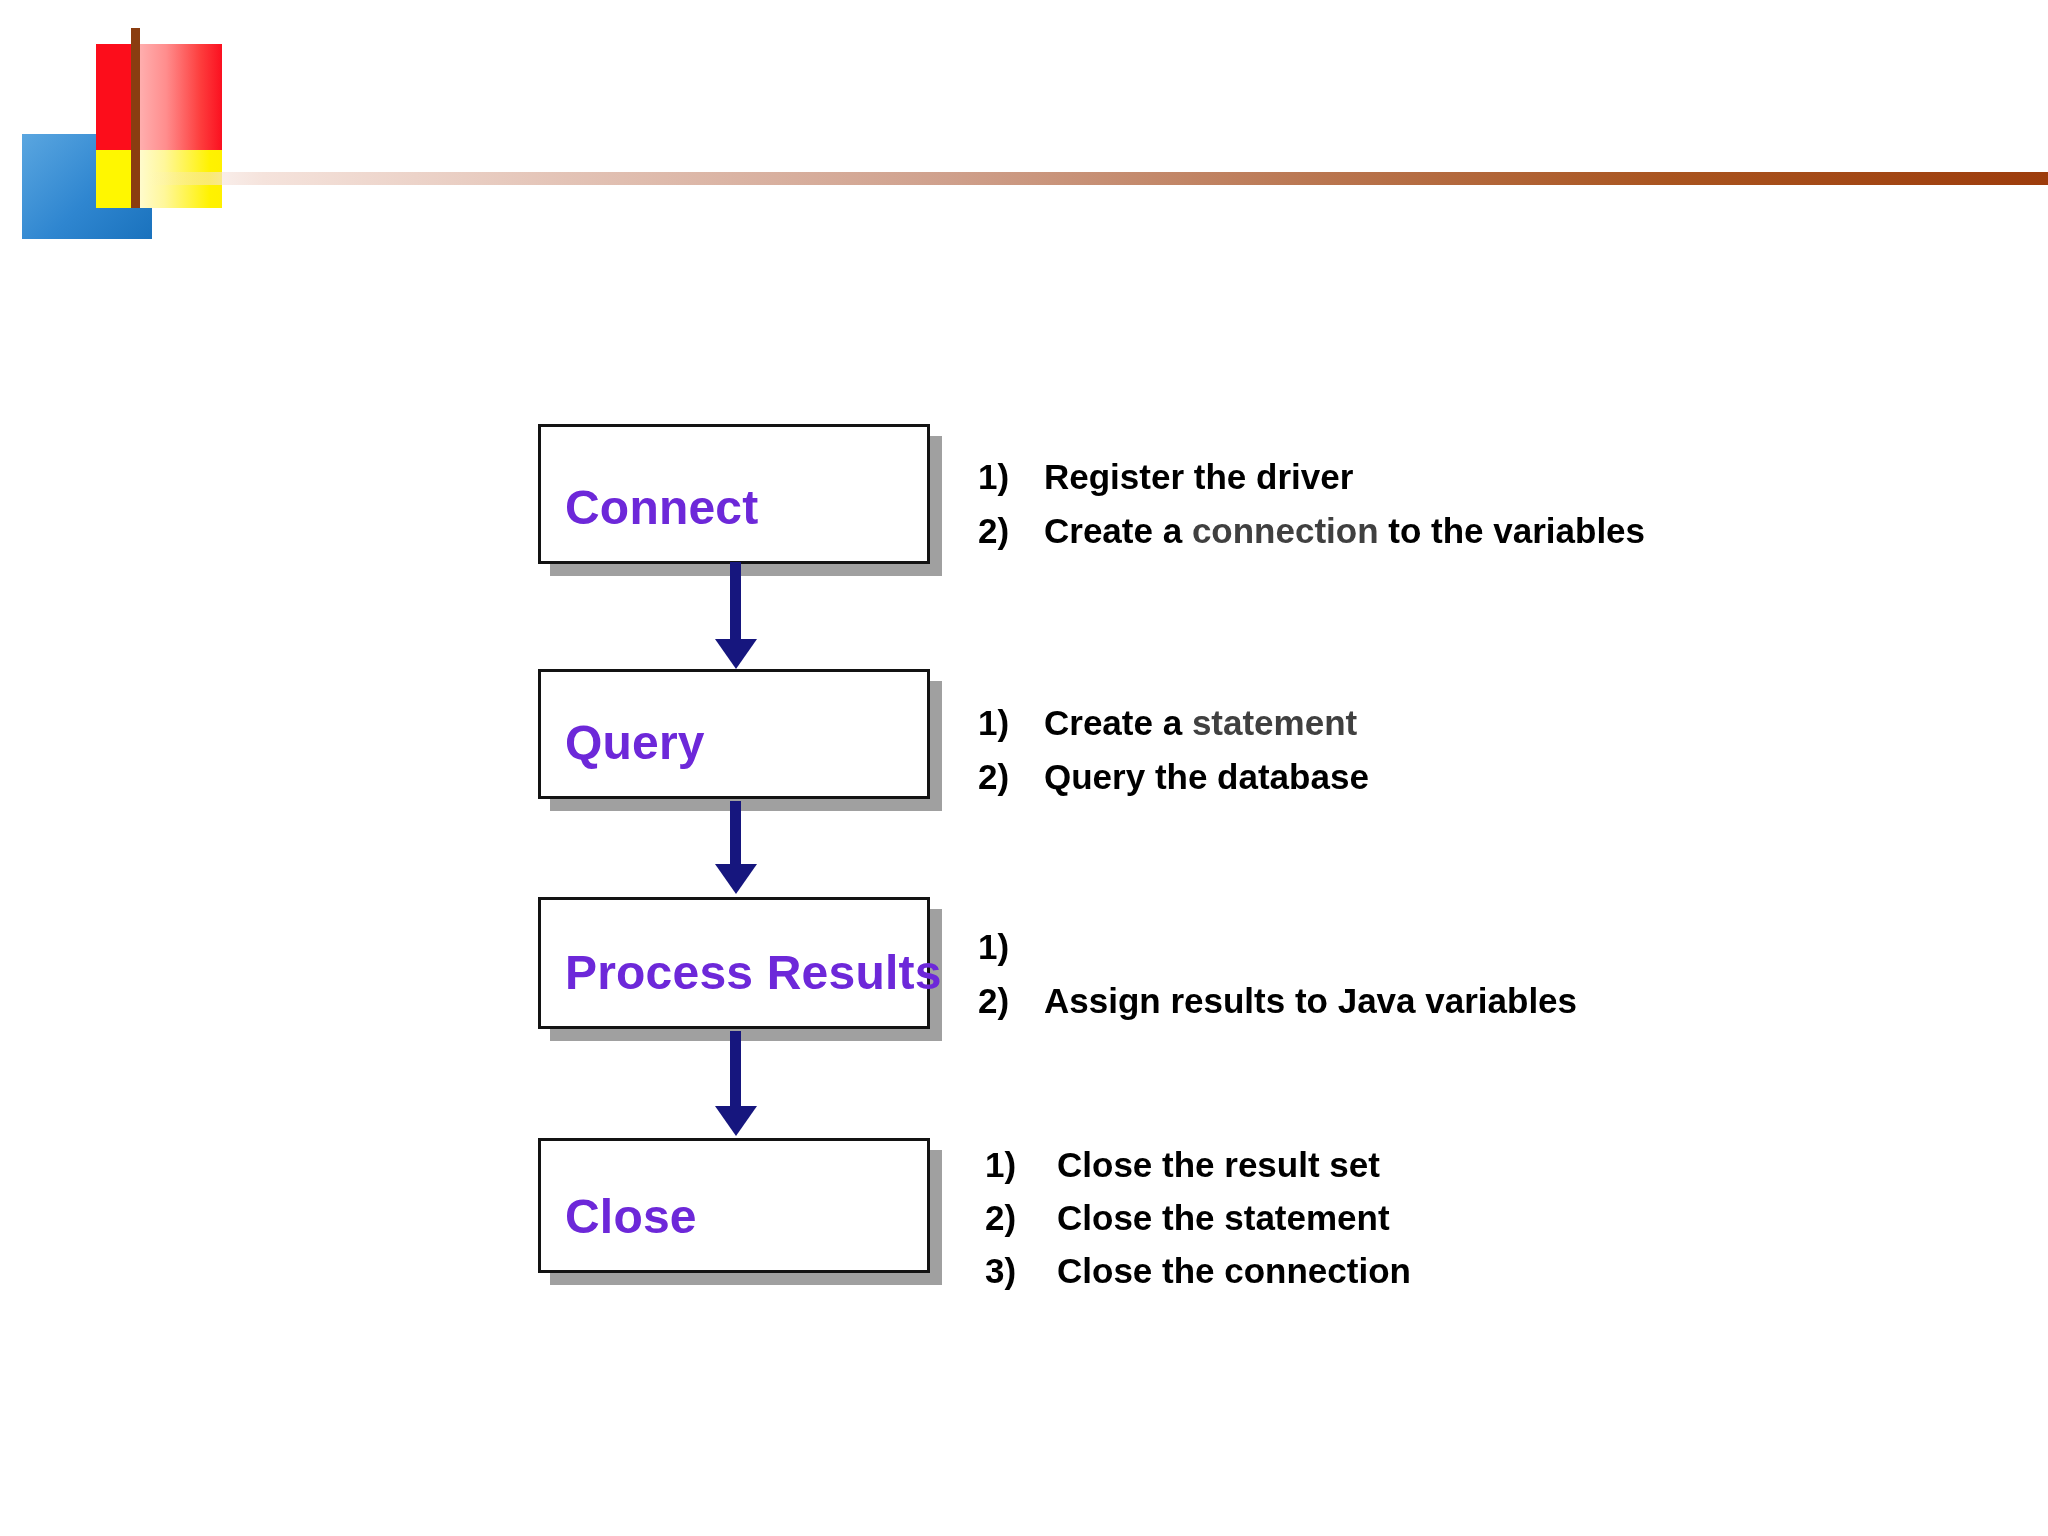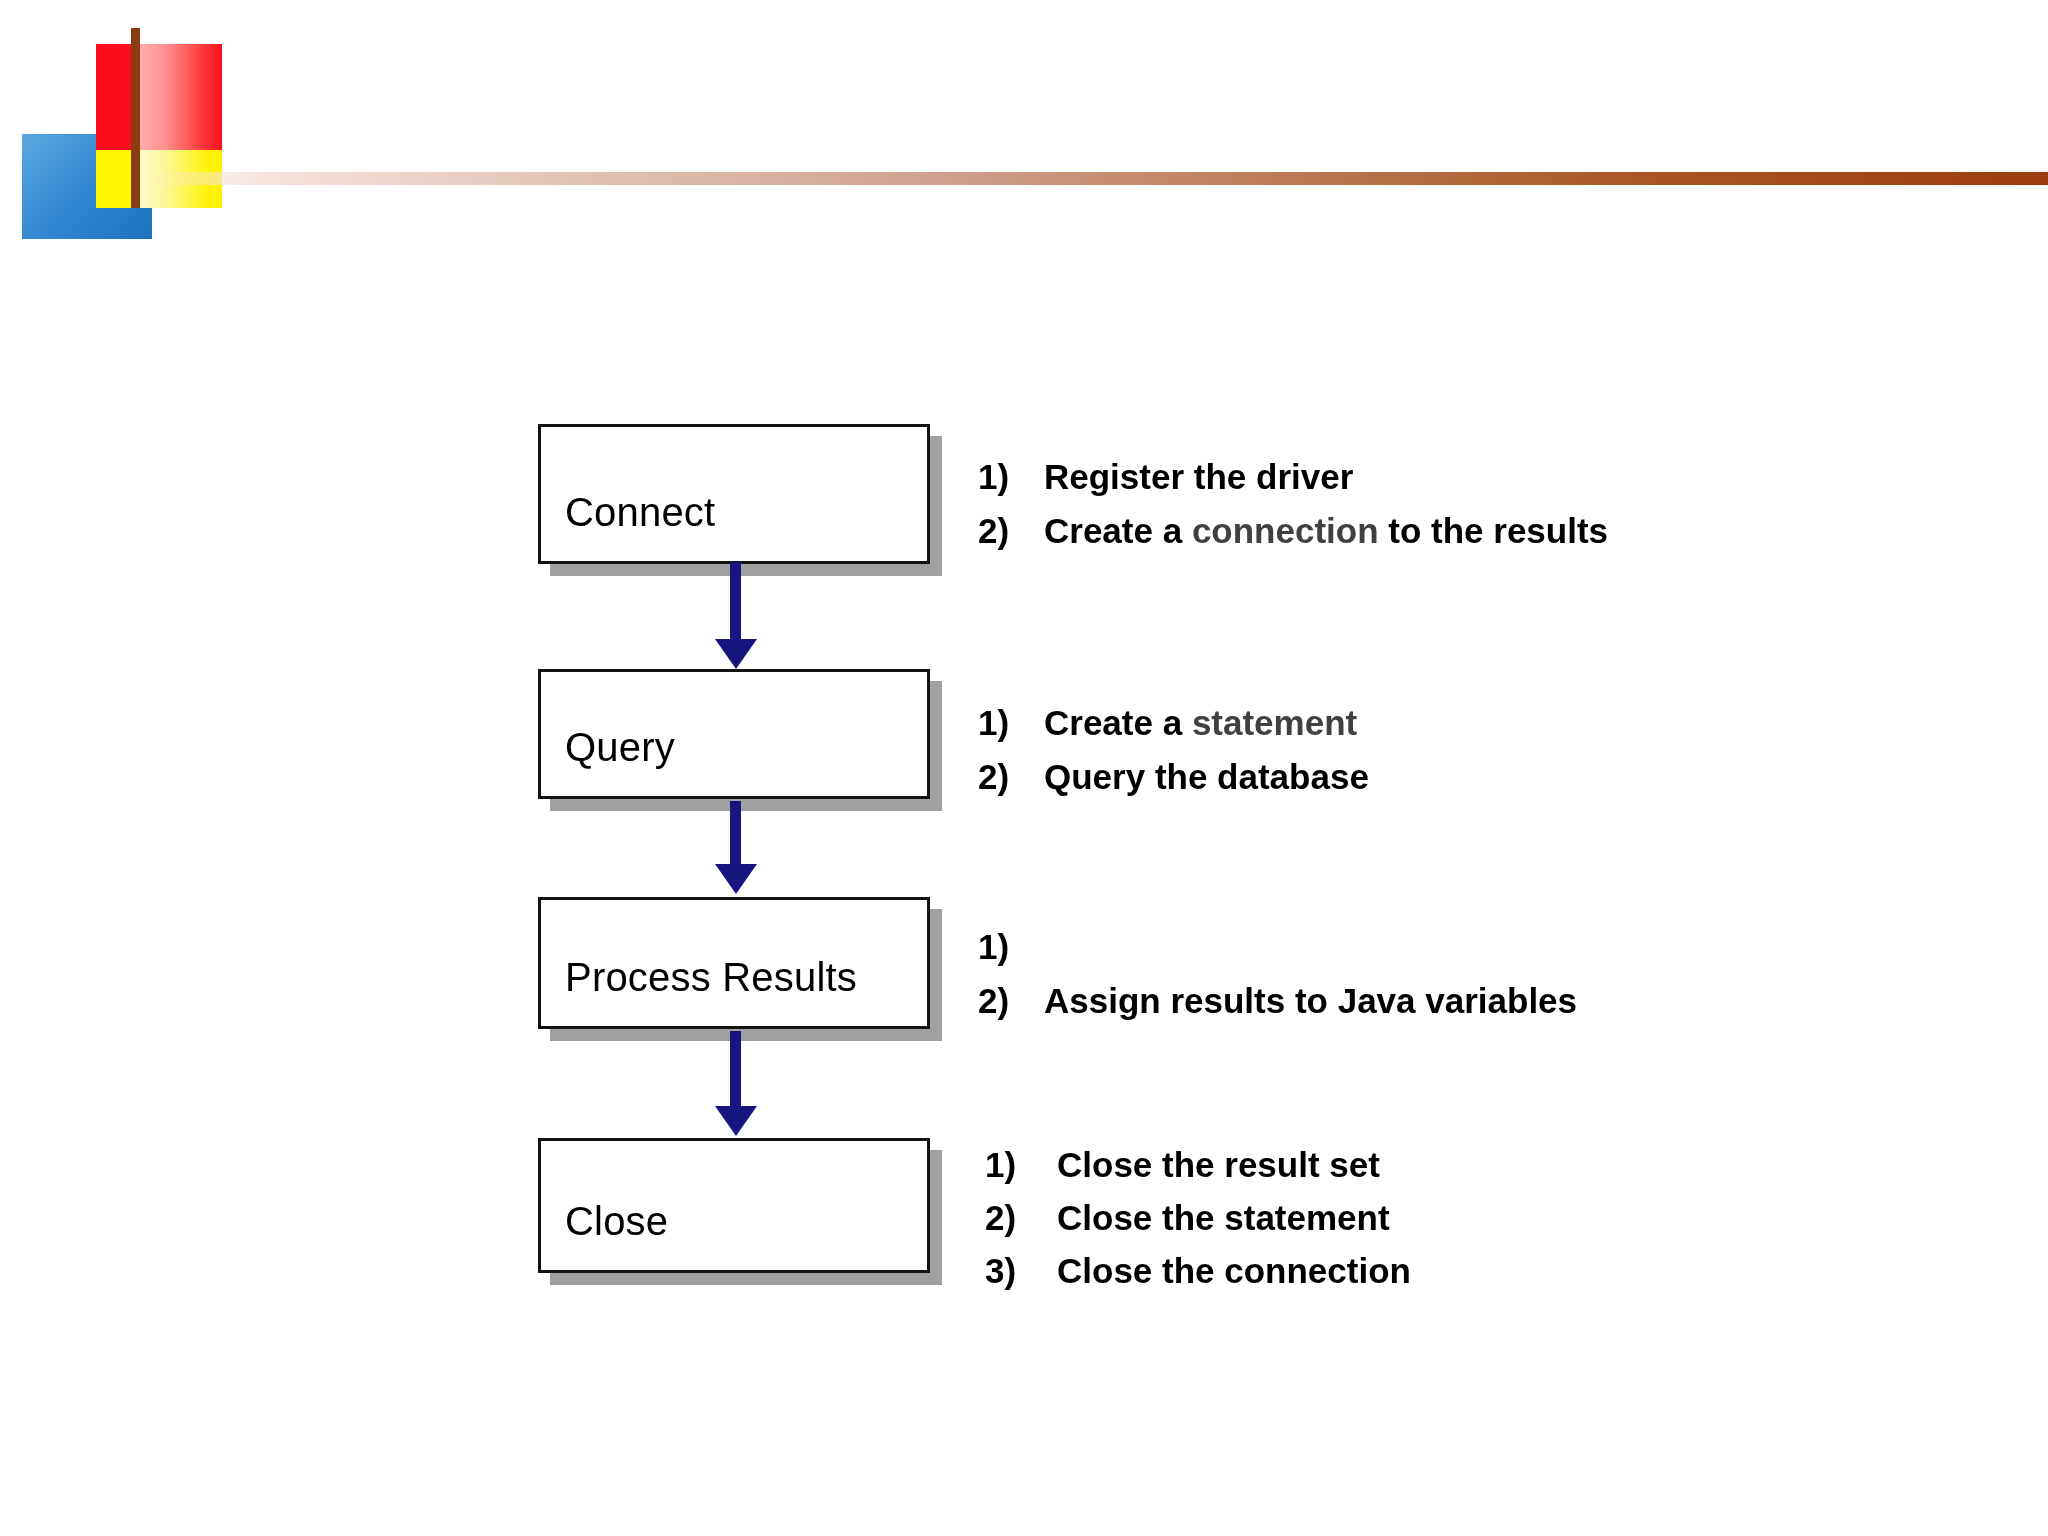--- a/index.html
+++ b/index.html
@@ -96,23 +96,23 @@
     width: 392px;
     box-sizing: border-box;
     background: #ffffff;
     border: 3px solid #131313;
     box-shadow: 12px 12px 0 0 #a0a0a0;
   }
   .step-label {
     position: absolute;
     left: 24px;
     bottom: 26px;
-    font-size: 40px;
-    font-weight: normal;
-    color: #000000;
+    font-size: 48px;
+    font-weight: bold;
+    color: #6d28d9;
     white-space: nowrap;
     letter-spacing: 0.2px;
   }
 
   #box-connect  { left: 538px; top: 424px;  height: 140px; }
   #box-query    { left: 538px; top: 669px;  height: 130px; }
   #box-process  { left: 538px; top: 897px;  height: 132px; }
   #box-close    { left: 538px; top: 1138px; height: 135px; }
 
   .connector {
@@ -204,21 +204,21 @@
   <div class="connector" id="conn-3"></div>
   <div class="arrowhead" id="head-3"></div>
 
   <div class="desc-group" id="desc-connect">
     <div class="desc-line">
       <span class="desc-num">1)</span>
       <span>Register the driver</span>
     </div>
     <div class="desc-line">
       <span class="desc-num">2)</span>
-      <span><span>Create a </span><span class="hl">connection</span><span> to the results</span></span>
+      <span><span>Create a </span><span class="hl">connection</span><span> to the variables</span></span>
     </div>
   </div>
 
   <div class="desc-group" id="desc-query">
     <div class="desc-line">
       <span class="desc-num">1)</span>
       <span><span>Create a </span><span class="hl">statement</span><span></span></span>
     </div>
     <div class="desc-line">
       <span class="desc-num">2)</span>

